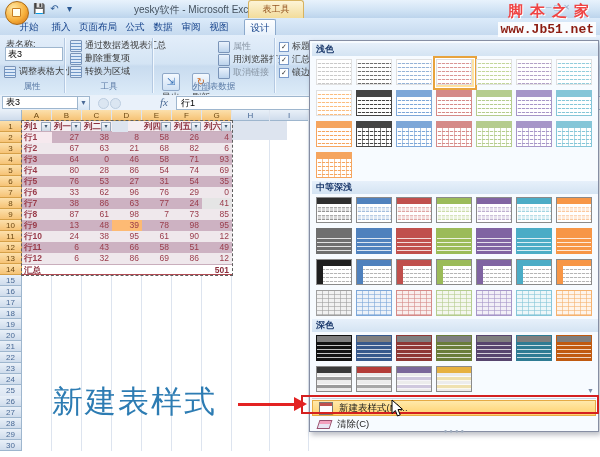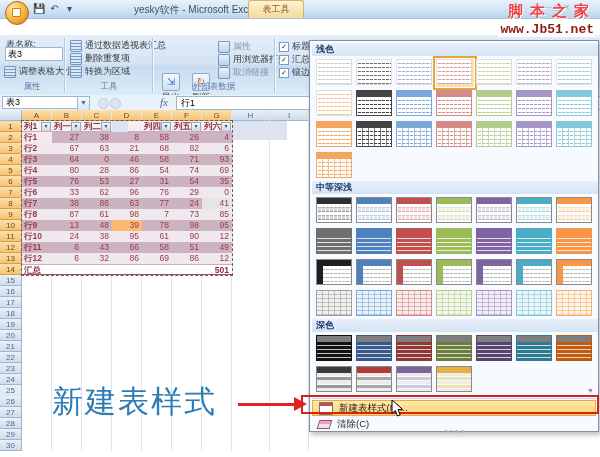--- a/index.html
+++ b/index.html
@@ -115,20 +115,30 @@
   <div class="a" id="officebtn">
       <div class="waffle"></div>
     </div>
   <div class="a qat" style="left:33px">💾</div>
   <div class="a qat" style="left:48px">↶</div>
   <div class="a qat" style="left:63px">▾</div>
   <div class="a" id="title-text">yesky软件 - Microsoft Excel</div>
   <div class="a" id="ctx-chip">表工具</div>
   <div class="a winctl" style="right:30px">─ ▢ ✕</div>
 
+  <div class="a" id="tabrow">
+      <div class="tab" style="left: 16px; width: 26px;">开始</div>
+      <div class="tab" style="left: 48px; width: 26px;">插入</div>
+      <div class="tab" style="left: 78px; width: 40px;">页面布局</div>
+      <div class="tab" style="left: 122px; width: 26px;">公式</div>
+      <div class="tab" style="left: 150px; width: 26px;">数据</div>
+      <div class="tab" style="left: 178px; width: 26px;">审阅</div>
+      <div class="tab" style="left: 206px; width: 26px;">视图</div>
+      <div class="tab sel" style="left: 244px; width: 30px;">设计</div>
+    </div>
 
   <div class="a" id="ribbon">
 
     <div class="a rlabel" style="left:6px;top:3px">表名称:</div>
     <input class="a" id="tname-box" style="top: 12px;" value="表3">
     <div class="a sbtn" style="left:4px;top:30px">
       <span class="micon grid"></span>
       <span>调整表格大小</span>
     </div>
     <div class="grp-label" style="left:0;width:64px">属性</div>

